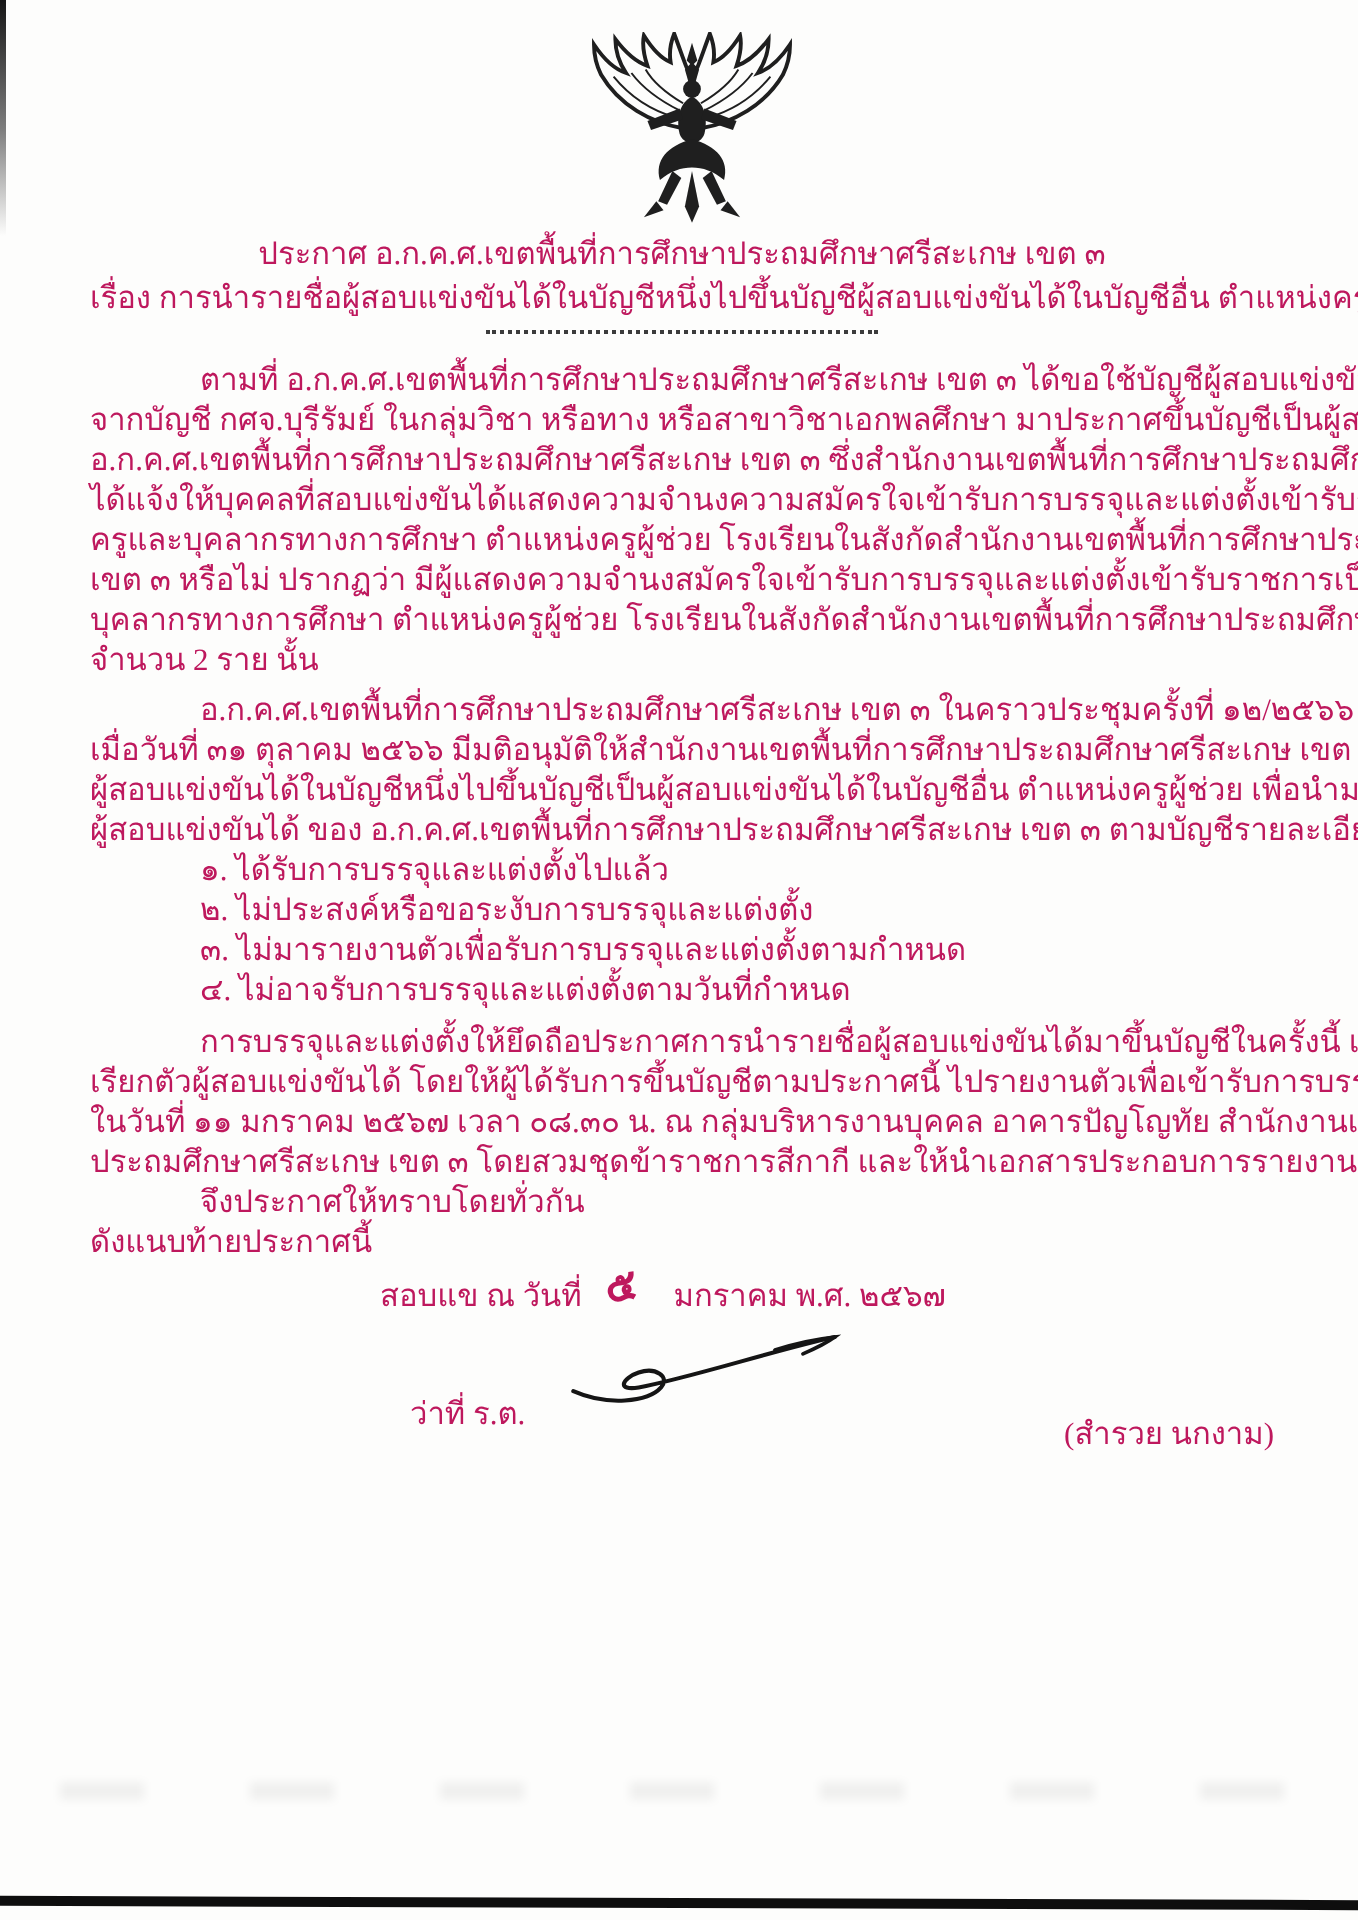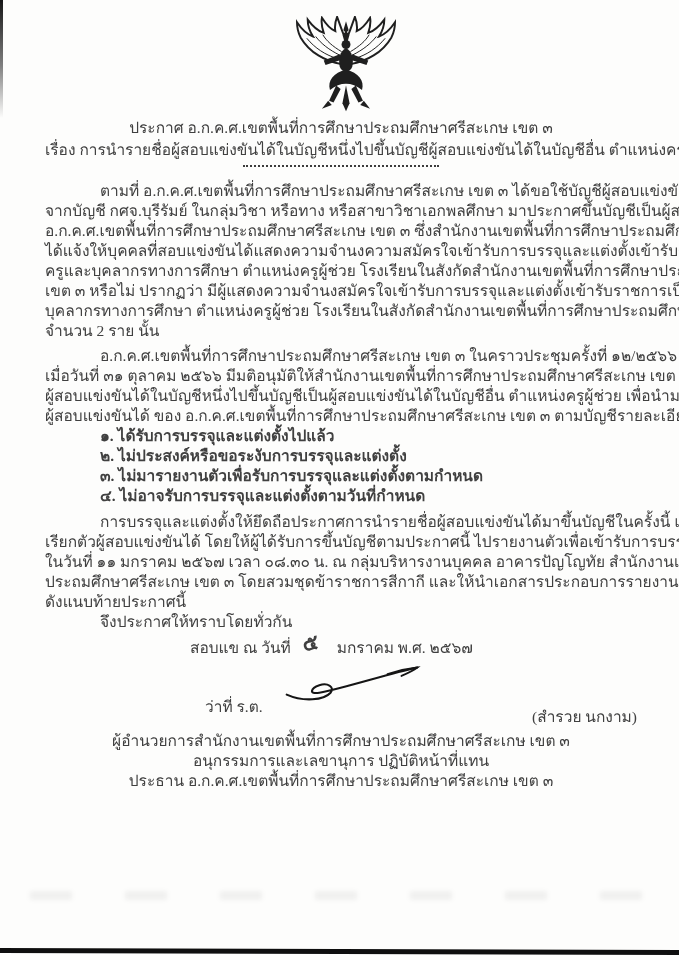--- a/index.html
+++ b/index.html
@@ -3,21 +3,21 @@
 <meta charset="utf-8">
 <style>
   * { margin:0; padding:0; box-sizing:border-box; }
   html,body { background:#ffffff; }
   body {
     width:679px; height:960px;
     font-family:"Liberation Serif","DejaVu Sans",serif;
   }
   .page {
     position:relative; width:679px; height:960px;
-    background:#fdfdfc; overflow:hidden; color:#404040;
+    background:#fdfdfc; overflow:hidden; color:#be185d;
   }
   .scan-edge-left {
     position:absolute; left:0; top:0; width:3px; height:118px;
     background:linear-gradient(#161616,#7e7e7e 55%,rgba(150,150,150,0));
   }
   .scan-smudge {
     position:absolute; left:30px; right:30px; top:891px; height:9px;
     background:repeating-linear-gradient(90deg, rgba(0,0,0,0.05) 0 42px, rgba(0,0,0,0) 42px 95px);
     filter:blur(2px);
   }
@@ -33,21 +33,21 @@
     font-size:15.5px; line-height:20px;
   }
   .hdr { text-align:center; line-height:22px; white-space:nowrap; }
   .hdr:first-child { padding-top:4px; }
   .dotted-sep {
     width:196px; height:0; margin:4px auto 2px;
     border-top:2px dotted #3c3c3c;
   }
   .line { white-space:nowrap; }
   .indent { padding-left:55px; }
-  .list-line { padding-left:55px;font-weight:bold; }
+  .list-line { padding-left:55px; }
   .gap-sm { height:5px; }
   .gap-md { height:12px; }
   .gap-ls { height:6px; }
   .date-row { margin-top:3px; padding-left:145px; white-space:nowrap; line-height:22px; }
   .handwritten-day {
     display:inline-block; font-size:21px; font-weight:bold;
     transform:rotate(-10deg) translateY(-3px);
     margin:0 18px 0 12px;
   }
   .sig-area { position:relative; height:48px; }
@@ -122,39 +122,34 @@
     <div class="line list-line">๒. ไม่ประสงค์หรือขอระงับการบรรจุและแต่งตั้ง</div>
     <div class="line list-line">๓. ไม่มารายงานตัวเพื่อรับการบรรจุและแต่งตั้งตามกำหนด</div>
     <div class="line list-line">๔. ไม่อาจรับการบรรจุและแต่งตั้งตามวันที่กำหนด</div>
 
     <div class="gap-ls"></div>
 
     <div class="line indent">การบรรจุและแต่งตั้งให้ยึดถือประกาศการนำรายชื่อผู้สอบแข่งขันได้มาขึ้นบัญชีในครั้งนี้ แทนหนังสือ</div>
     <div class="line">เรียกตัวผู้สอบแข่งขันได้ โดยให้ผู้ได้รับการขึ้นบัญชีตามประกาศนี้ ไปรายงานตัวเพื่อเข้ารับการบรรจุและแต่งตั้ง</div>
     <div class="line">ในวันที่ ๑๑ มกราคม ๒๕๖๗ เวลา ๐๘.๓๐ น. ณ กลุ่มบริหารงานบุคคล อาคารปัญโญทัย สำนักงานเขตพื้นที่การศึกษา</div>
     <div class="line">ประถมศึกษาศรีสะเกษ เขต ๓ โดยสวมชุดข้าราชการสีกากี และให้นำเอกสารประกอบการรายงานตัว รายละเอียด</div>
+    <div class="line indent">จึงประกาศให้ทราบโดยทั่วกัน</div>
+
     <div class="line">ดังแนบท้ายประกาศนี้</div>
-
-    <div class="line indent">จึงประกาศให้ทราบโดยทั่วกัน</div>
 
     <div class="date-row">
       <span>สอบแข ณ วันที่</span><span class="handwritten-day">๕</span><span>มกราคม พ.ศ. ๒๕๖๗</span>
     </div>
 
     <div class="sig-area">
       <span class="rank">ว่าที่ ร.ต.</span>
       <svg class="signature-svg" width="150" height="42" viewBox="0 0 160 45">
         <path d="M10 36 C28 44 50 42 57 34 C62 28 54 23 45 26 C36 29 33 36 45 34 C72 29 118 14 150 7" fill="none" stroke="#151515" stroke-width="2.2" stroke-linecap="round"></path>
         <path d="M118 14 C130 10 141 8 150 7 C146 10 140 13 133 16" fill="none" stroke="#151515" stroke-width="2" stroke-linecap="round"></path>
       </svg>
     </div>
 
     <div class="ctr name-line">(สำรวย  นกงาม)</div>
-    <div class="pos-block">
-      <div class="ctr">ผู้อำนวยการสำนักงานเขตพื้นที่การศึกษาประถมศึกษาศรีสะเกษ เขต ๓</div>
-      <div class="ctr">อนุกรรมการและเลขานุการ ปฏิบัติหน้าที่แทน</div>
-      <div class="ctr">ประธาน อ.ก.ค.ศ.เขตพื้นที่การศึกษาประถมศึกษาศรีสะเกษ เขต ๓</div>
-    </div>
 
   </div>
 
   <div class="scan-bottom-line"></div>
 </div>
 
 </body></html>

